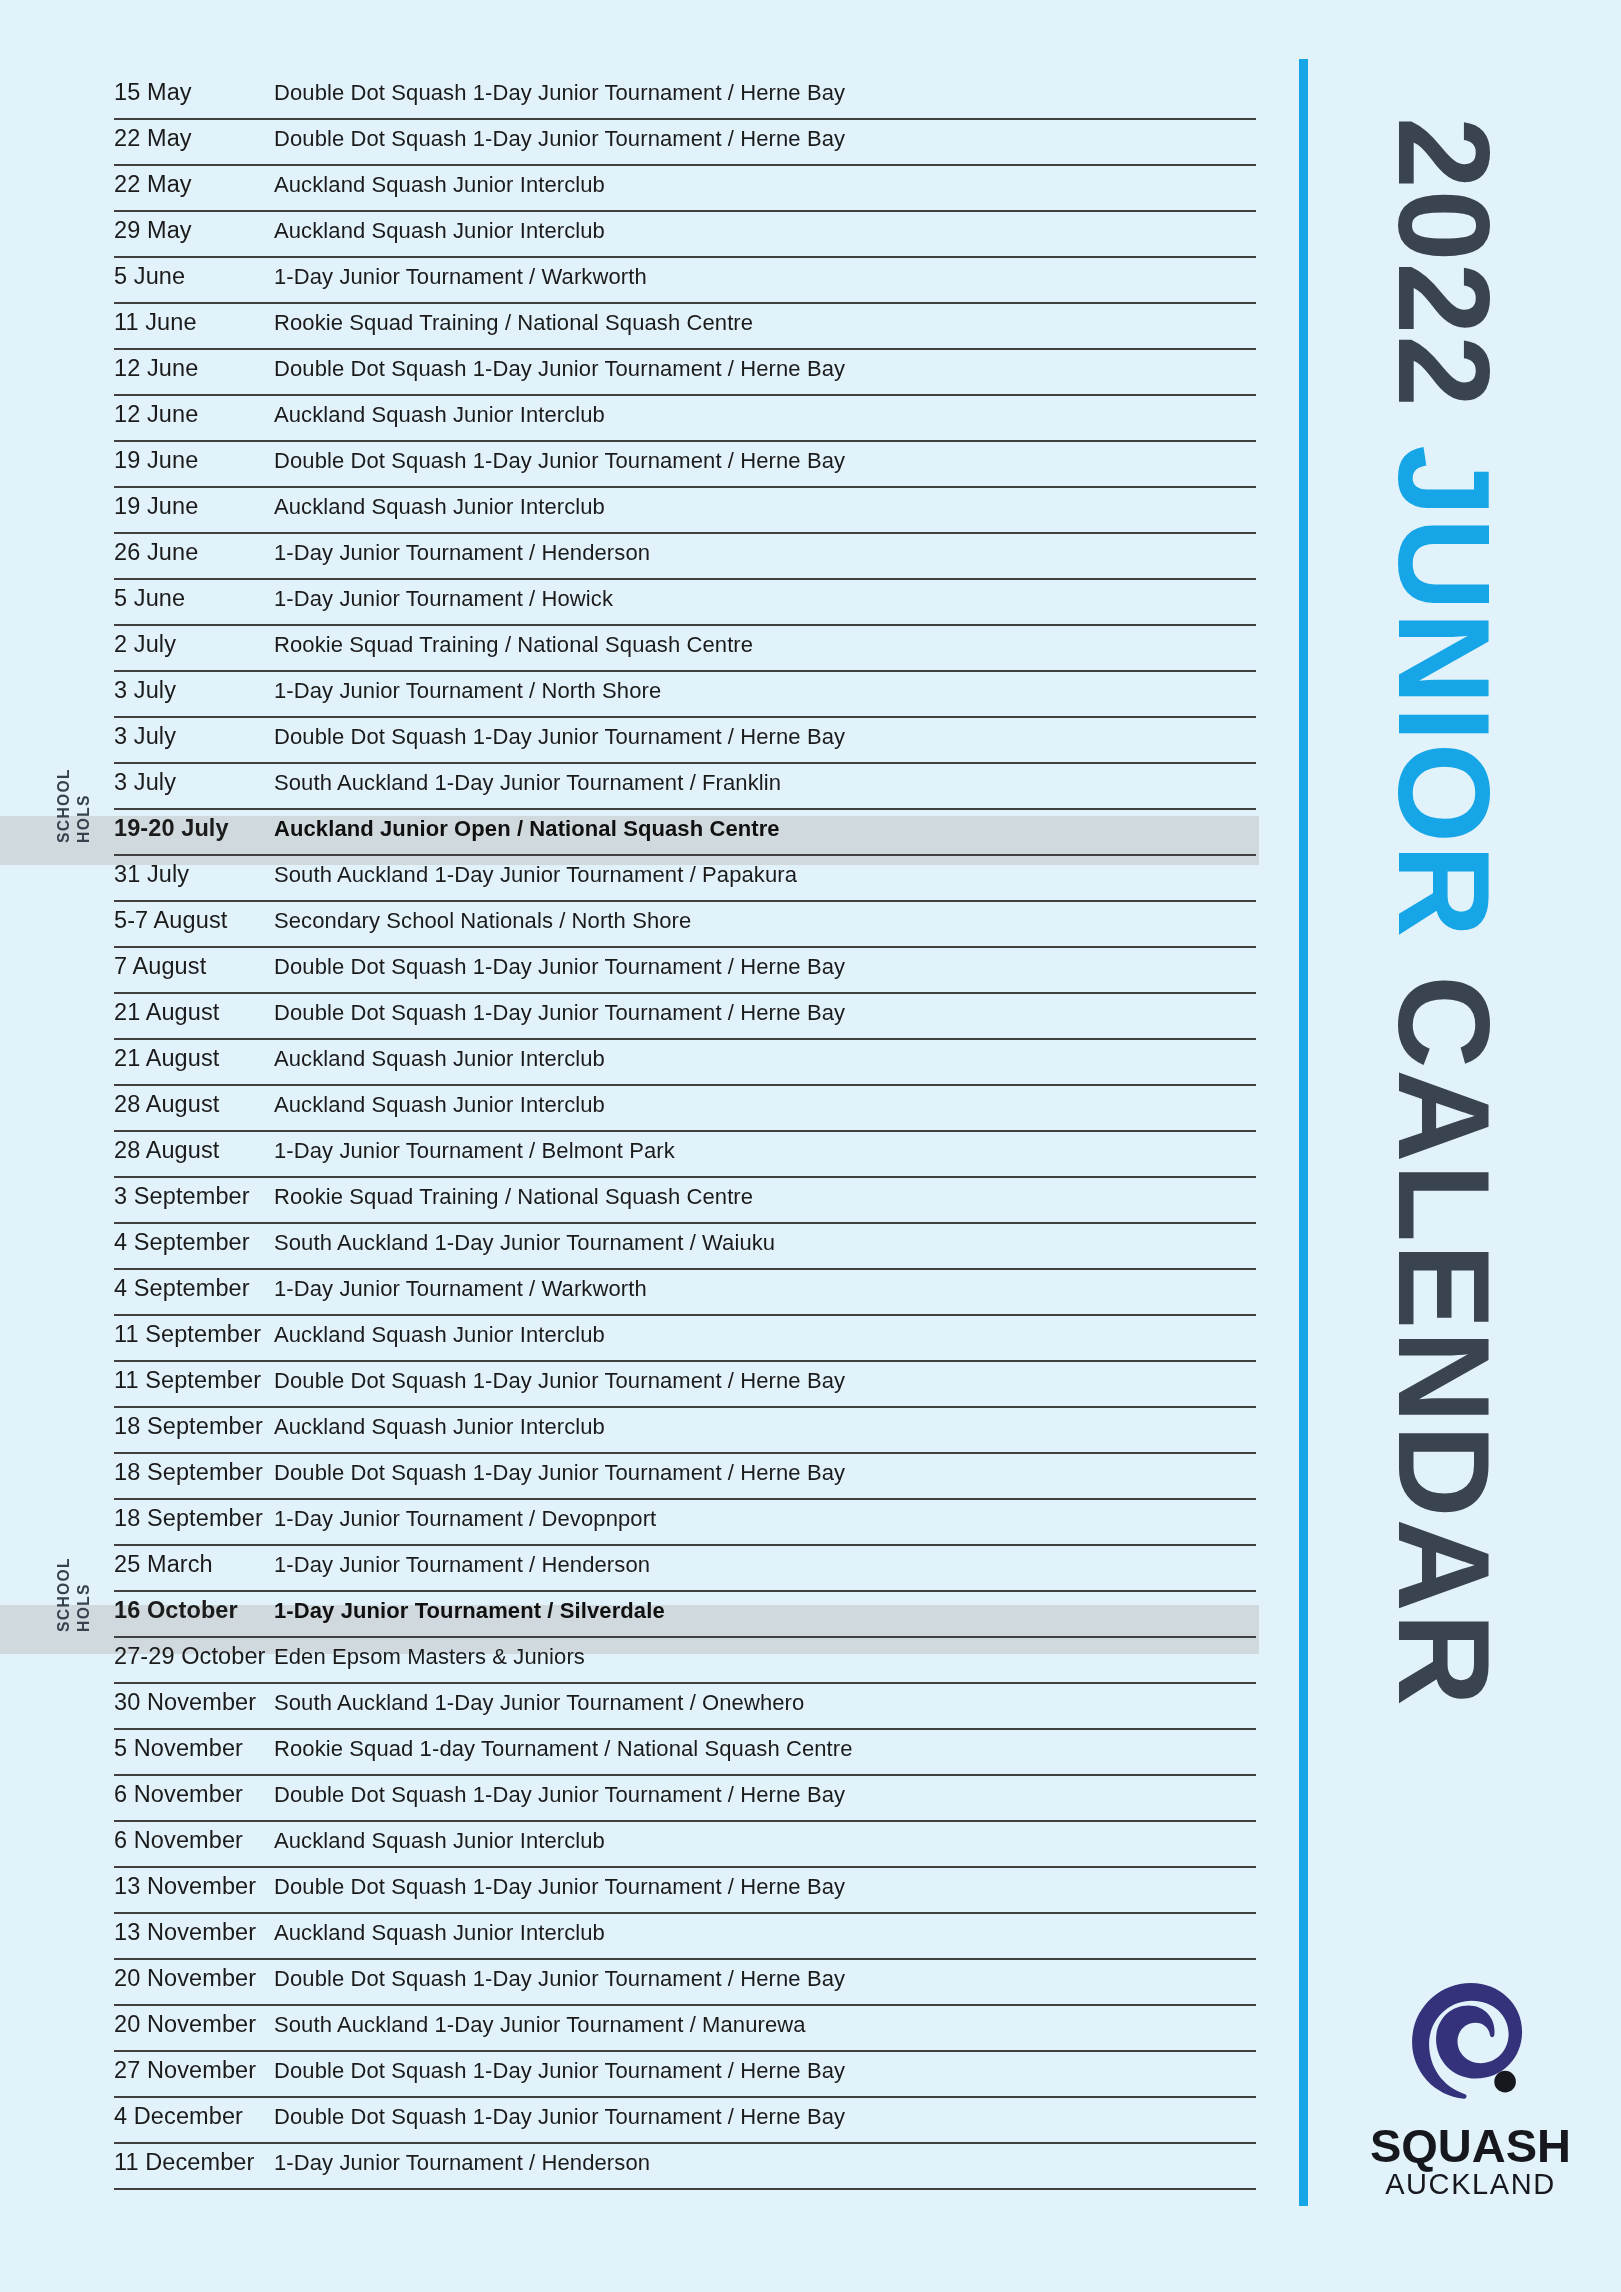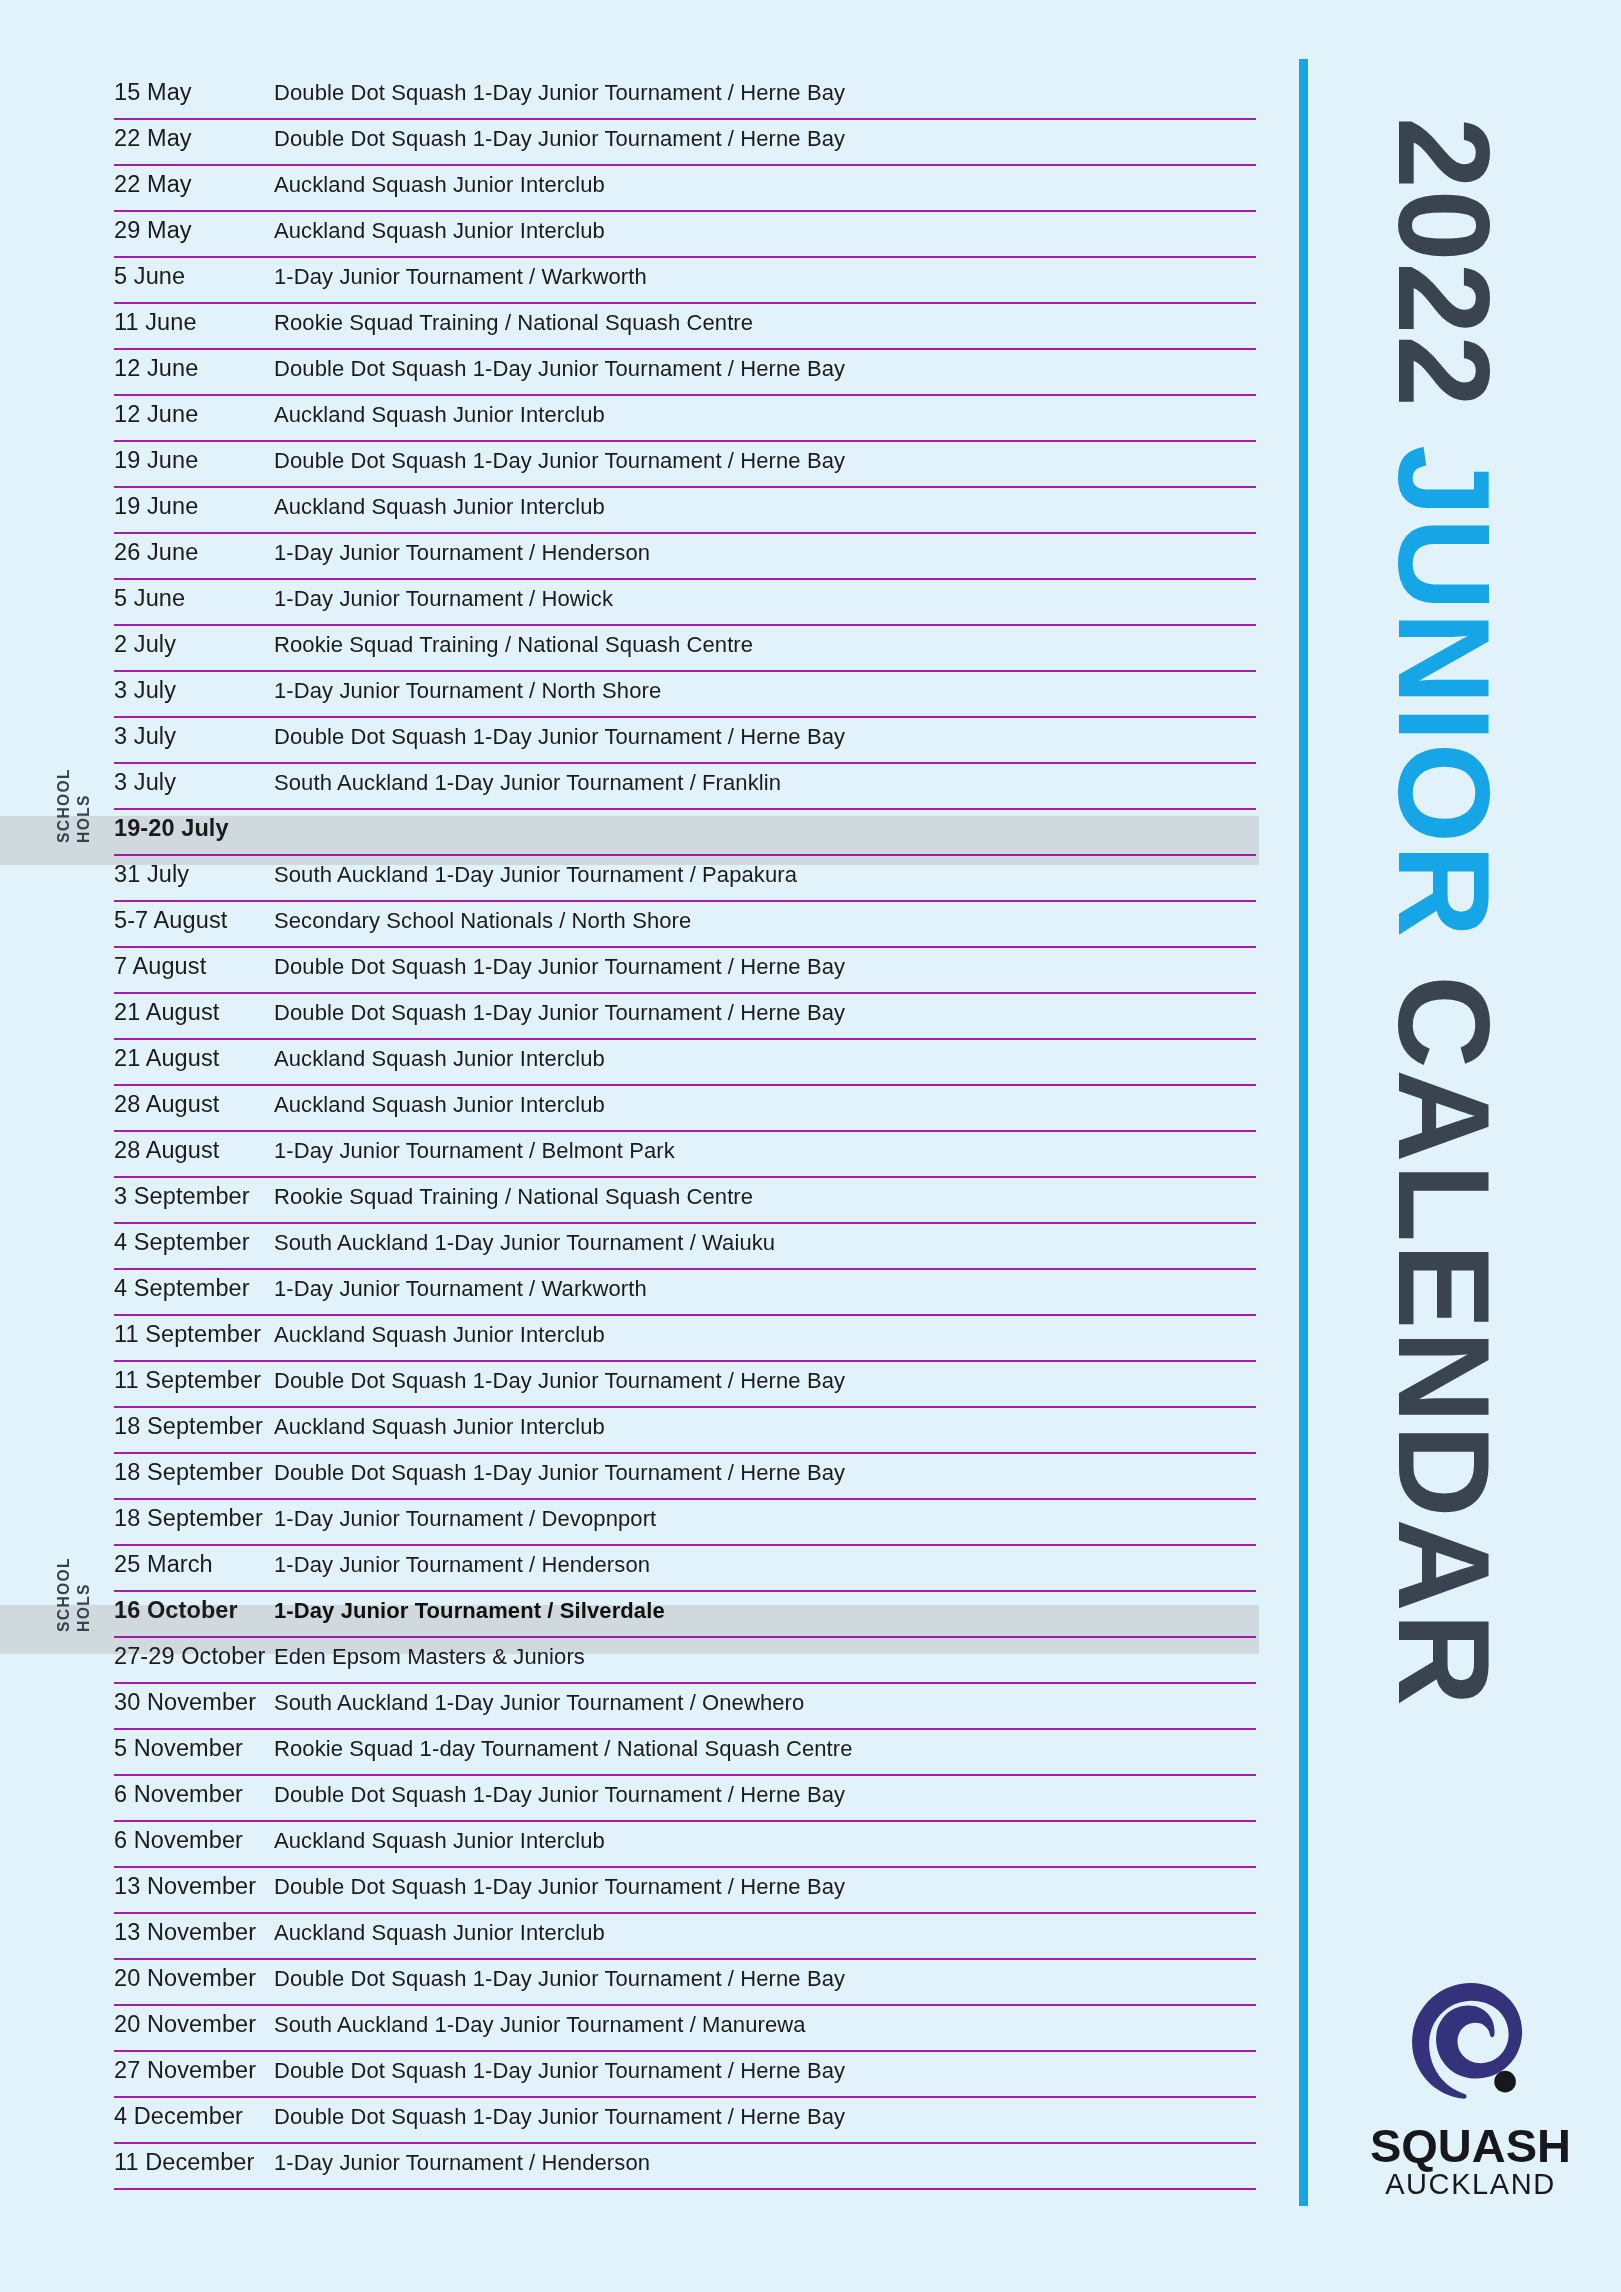--- a/index.html
+++ b/index.html
@@ -57,21 +57,21 @@
     position: absolute;
     left: 114px;
     top: 74px;
     width: 1142px;
     z-index: 3;
   }
   .cal-row {
     display: flex;
     align-items: center;
     height: 46px;
-    border-bottom: 2px solid #a21caf;
+    border-bottom: 2px solid #404040;
     box-sizing: border-box;
     position: relative;
   }
   .cal-row.first {
     border-top: none;
   }
   .cal-row .date {
     width: 160px;
     flex: 0 0 160px;
     font-size: 23.5px;
@@ -245,20 +245,21 @@
       <div class="cal-row">
         <div class="date">3 July</div>
         <div class="event">Double Dot Squash 1-Day Junior Tournament / Herne Bay</div>
       </div>
       <div class="cal-row">
         <div class="date">3 July</div>
         <div class="event">South Auckland 1-Day Junior Tournament / Franklin</div>
       </div>
       <div class="cal-row highlight">
         <div class="date">19-20 July</div>
+        <div class="event">Auckland Junior Open / National Squash Centre</div>
       </div>
       <div class="cal-row">
         <div class="date">31 July</div>
         <div class="event">South Auckland 1-Day Junior Tournament / Papakura</div>
       </div>
       <div class="cal-row">
         <div class="date">5-7 August</div>
         <div class="event">Secondary School Nationals / North Shore</div>
       </div>
       <div class="cal-row">

